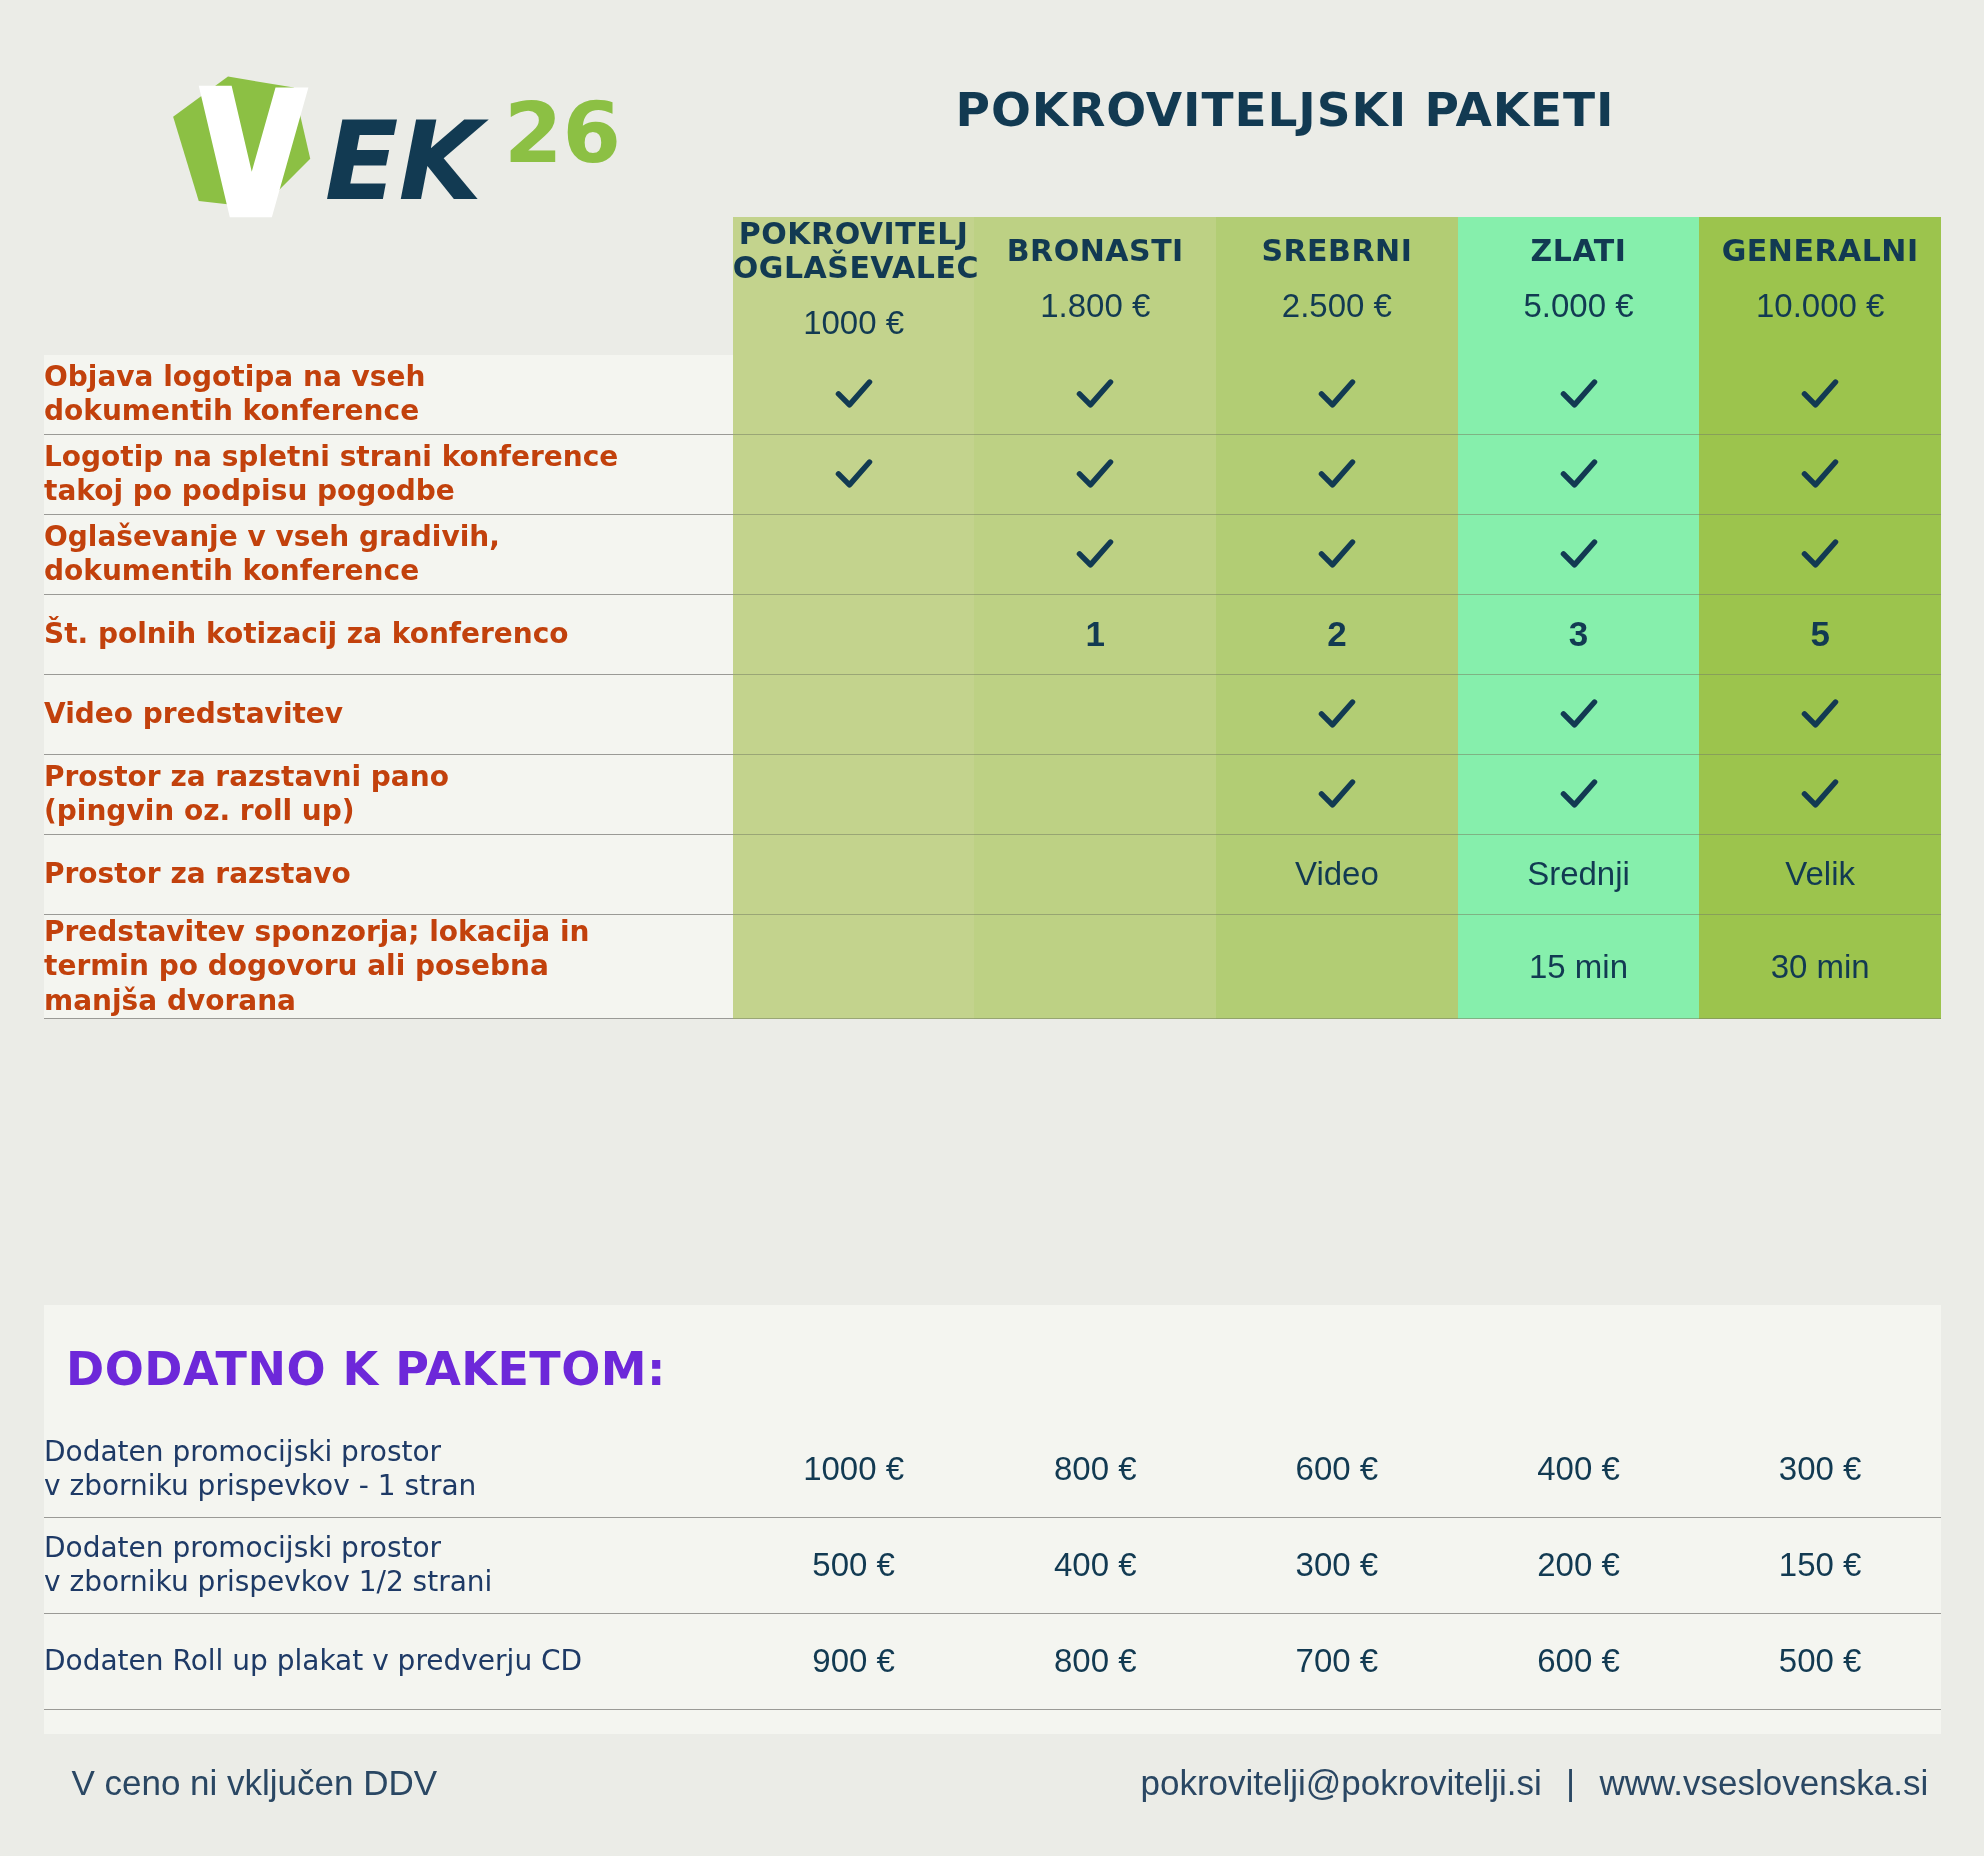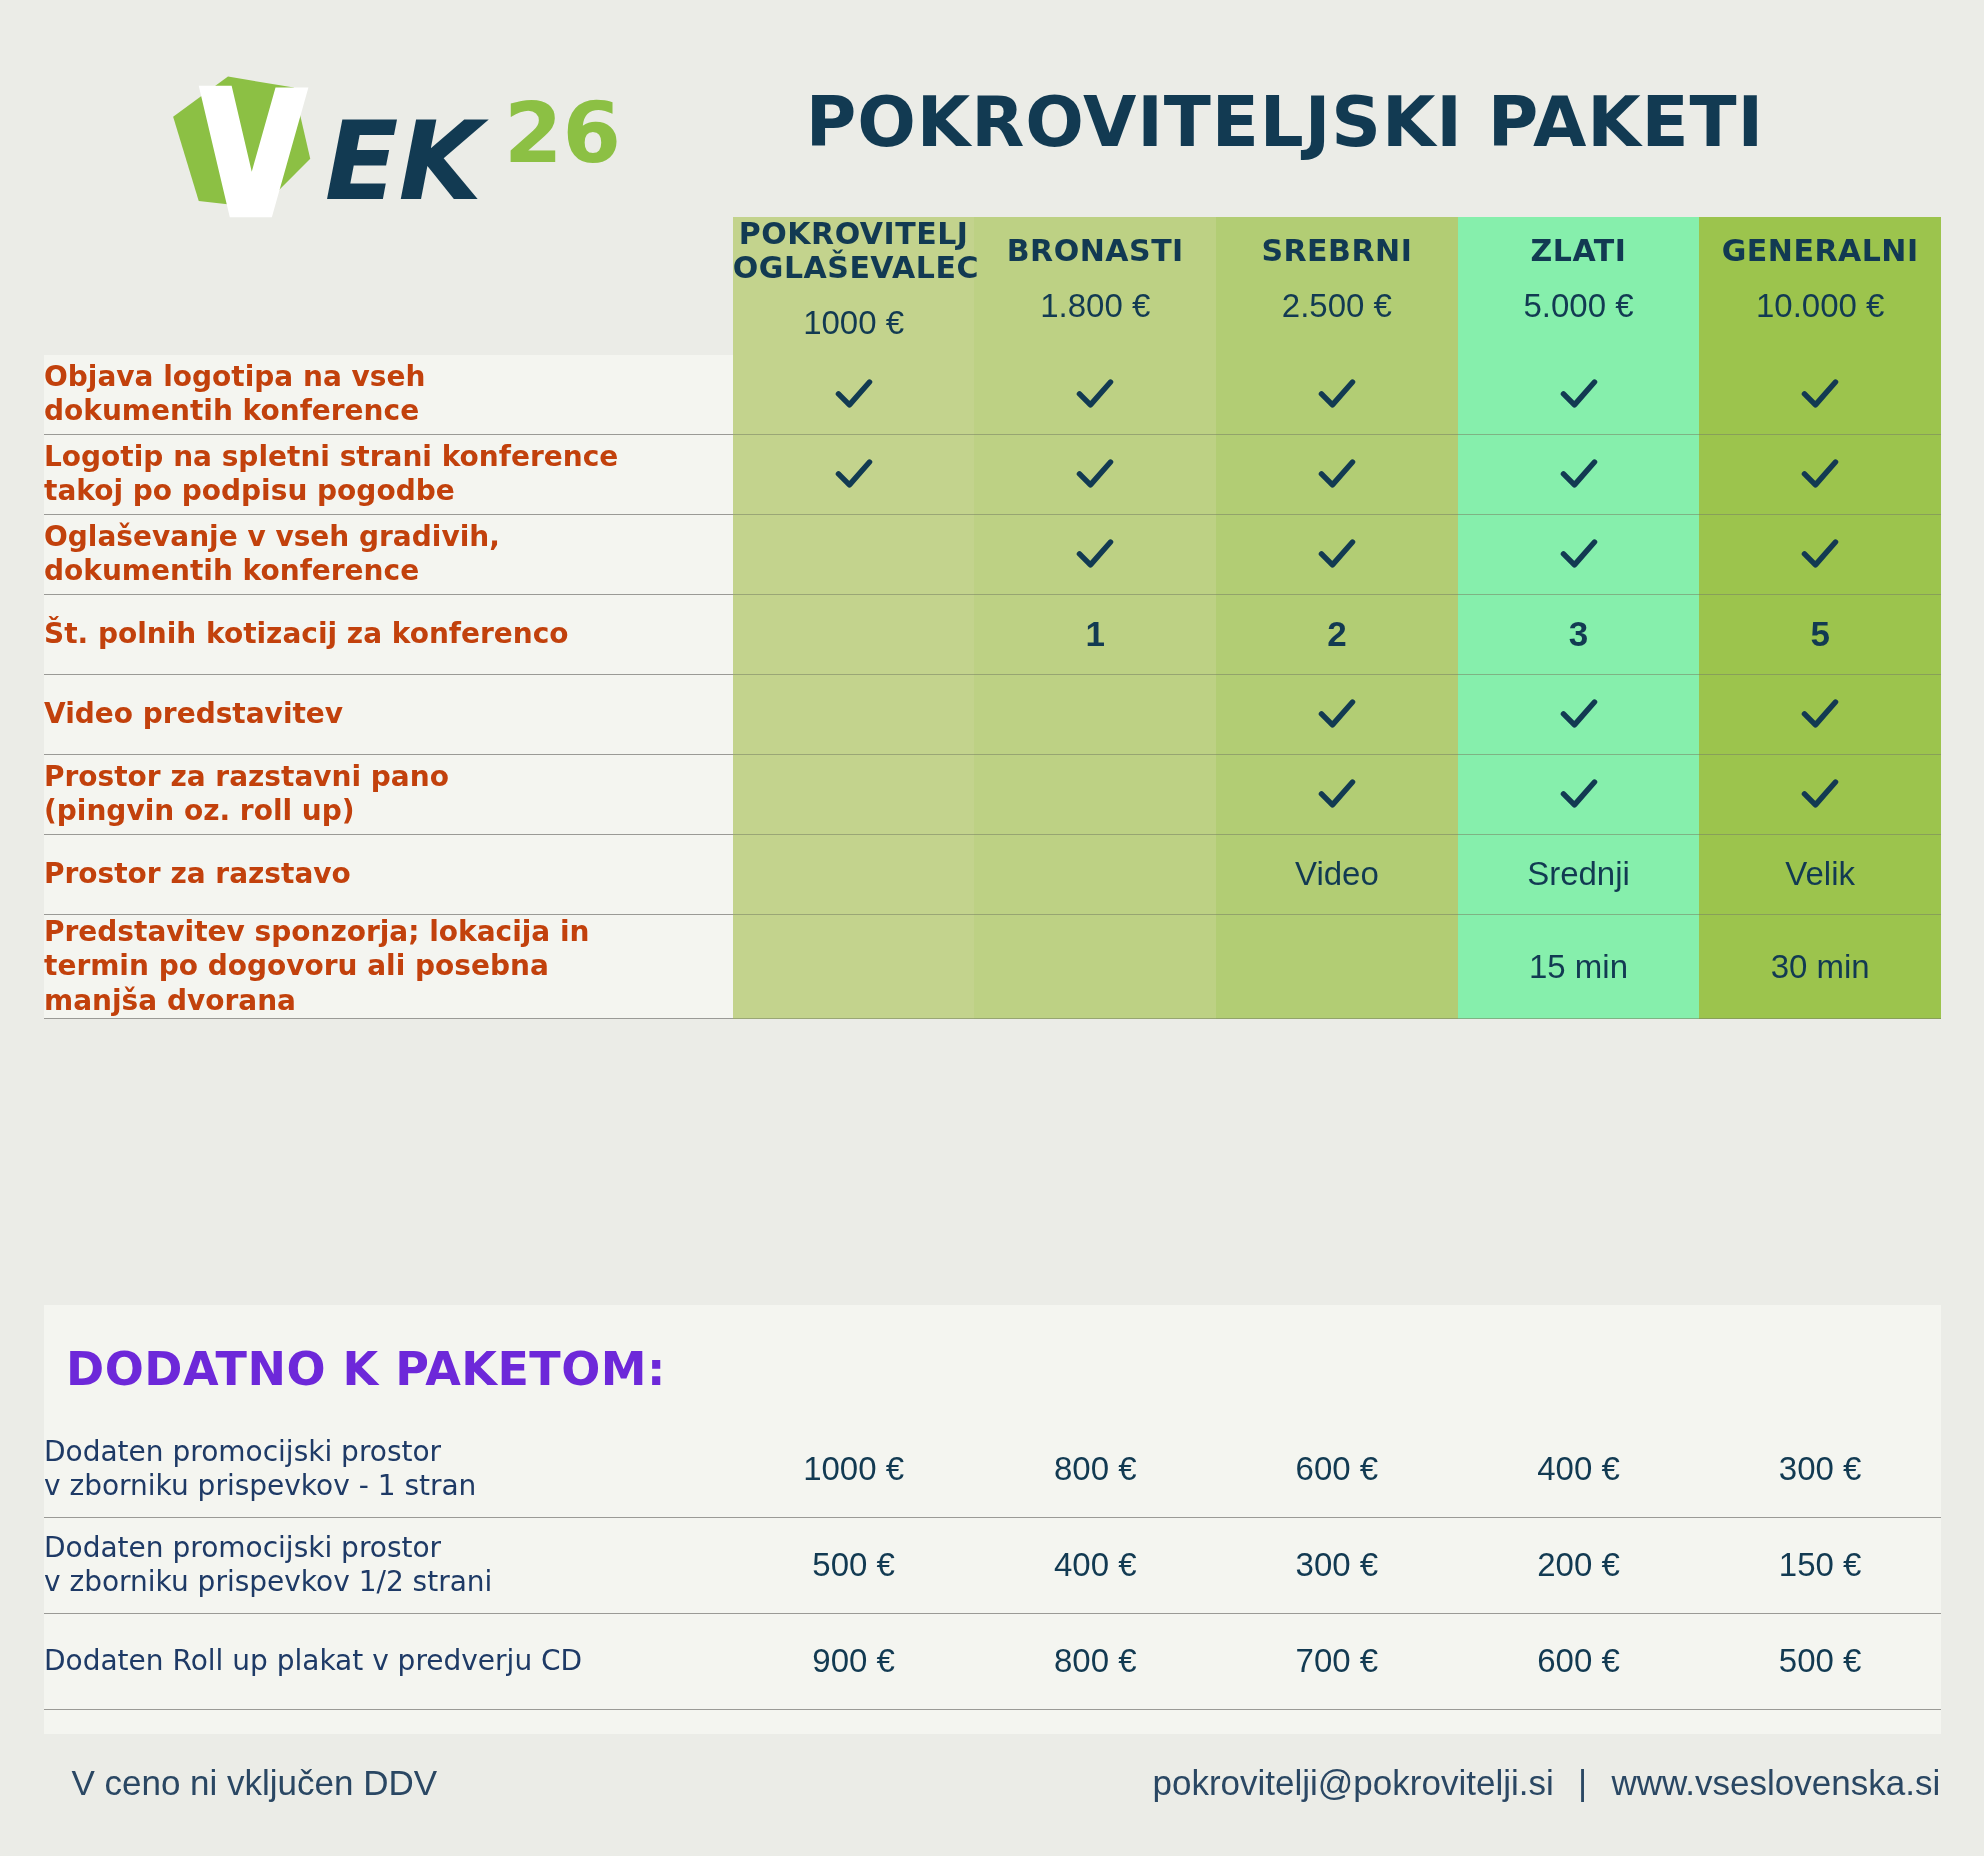--- a/index.html
+++ b/index.html
@@ -34,21 +34,21 @@
     height: 146px;
   }
   .logo svg { display: block; }
 
   .title {
     position: absolute;
     left: 640px;
     right: 55px;
     top: 82px;
     text-align: center;
-    font-size: 69px;
+    font-size: 47px;
     font-weight: bold;
     letter-spacing: 0.9px;
     color: #123a52;
     font-family: "DejaVu Sans", sans-serif;
   }
 
   
   .main-table {
     position: absolute;
     left: 44px;
@@ -171,21 +171,21 @@
     text-align: center;
     color: #123a52;
     border-bottom: 1.8px solid #9a9a96;
     height: 95px;
   }
 
   
   .footer {
     position: absolute;
     left: 44px;
-    right: 32px;
+    right: 44px;
     top: 1763px;
     height: 64px;
   }
   .footer-left {
     position: absolute;
     left: 27.4px;
     top: 0;
     font-size: 35px;
     color: #2a4763;
   }

